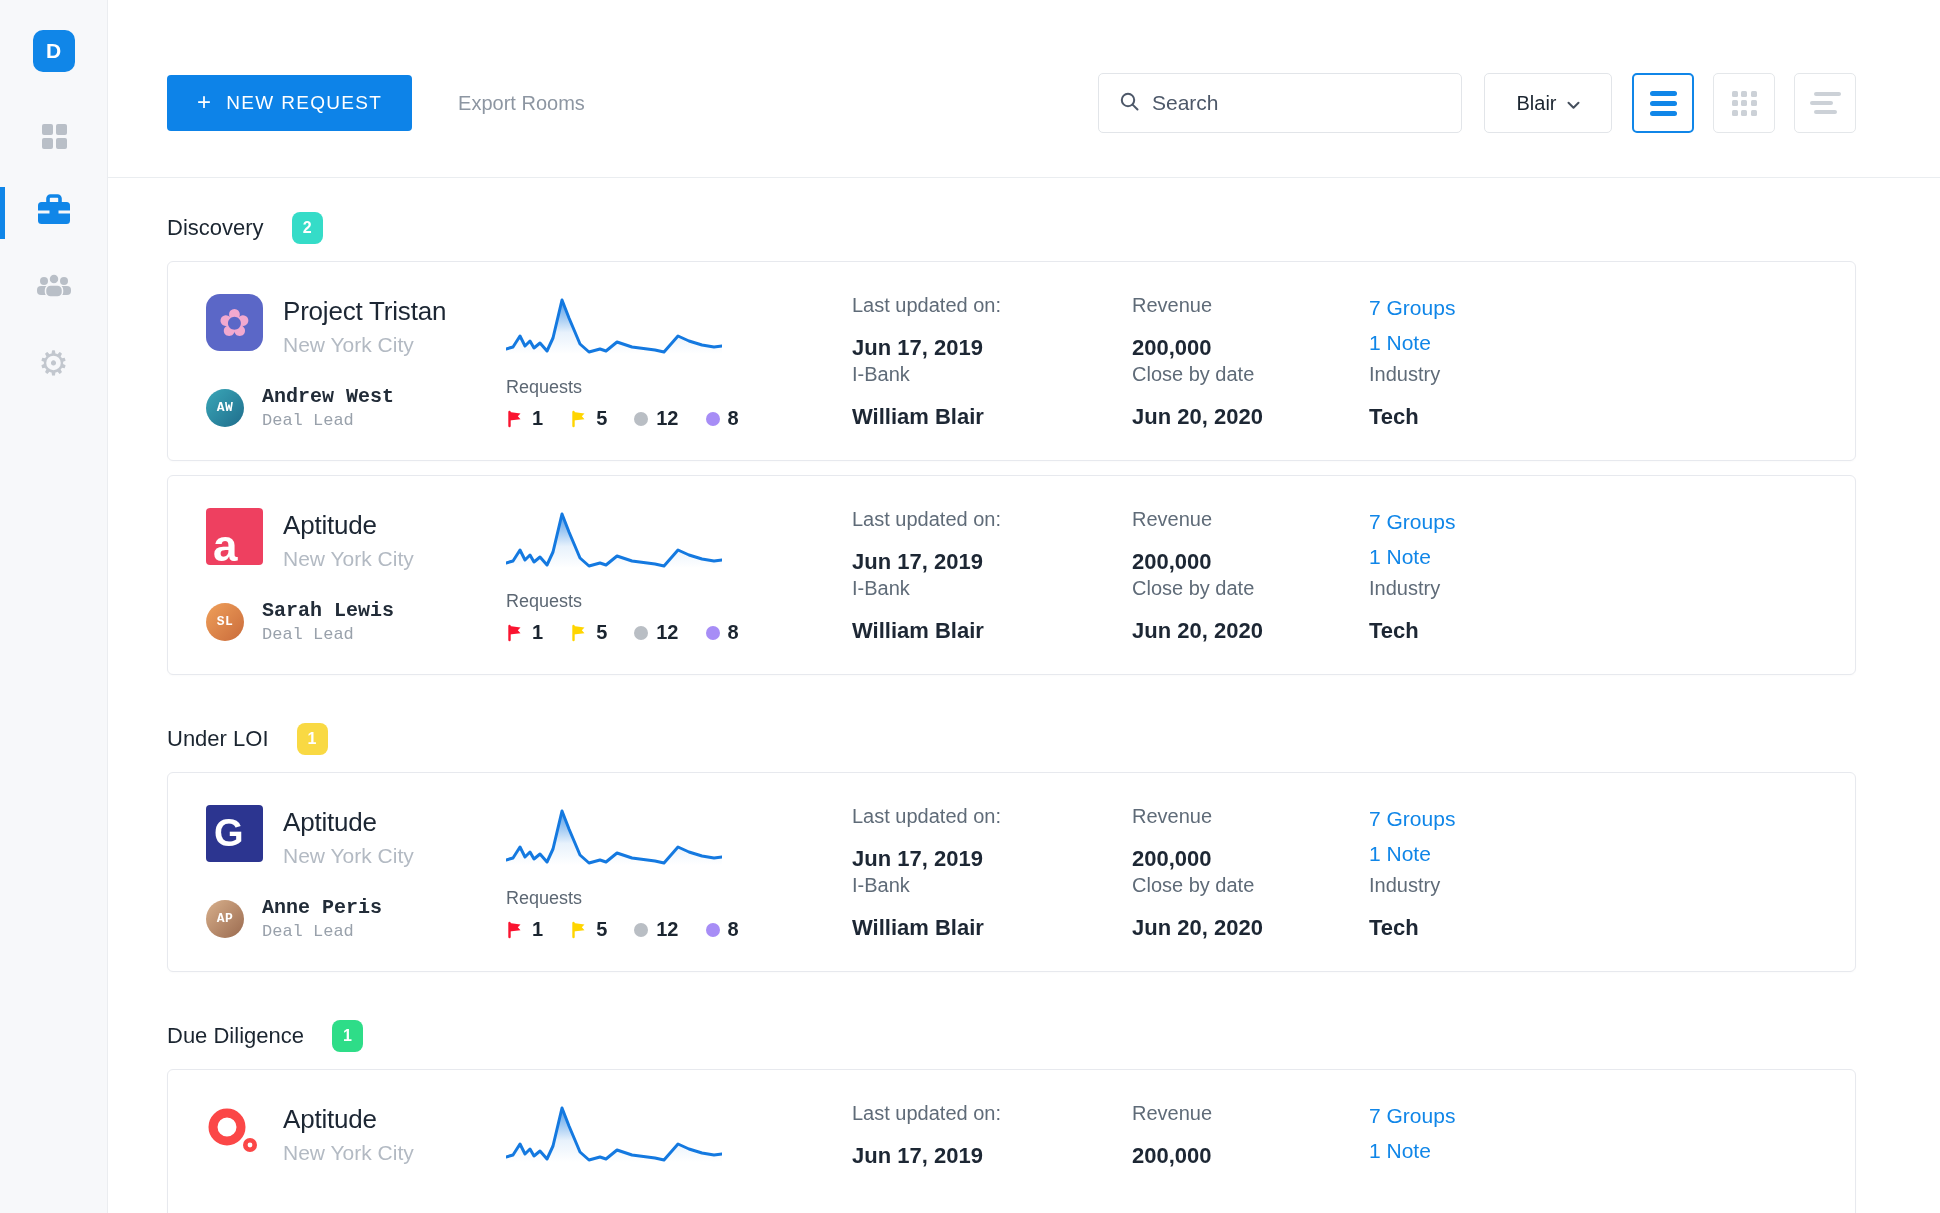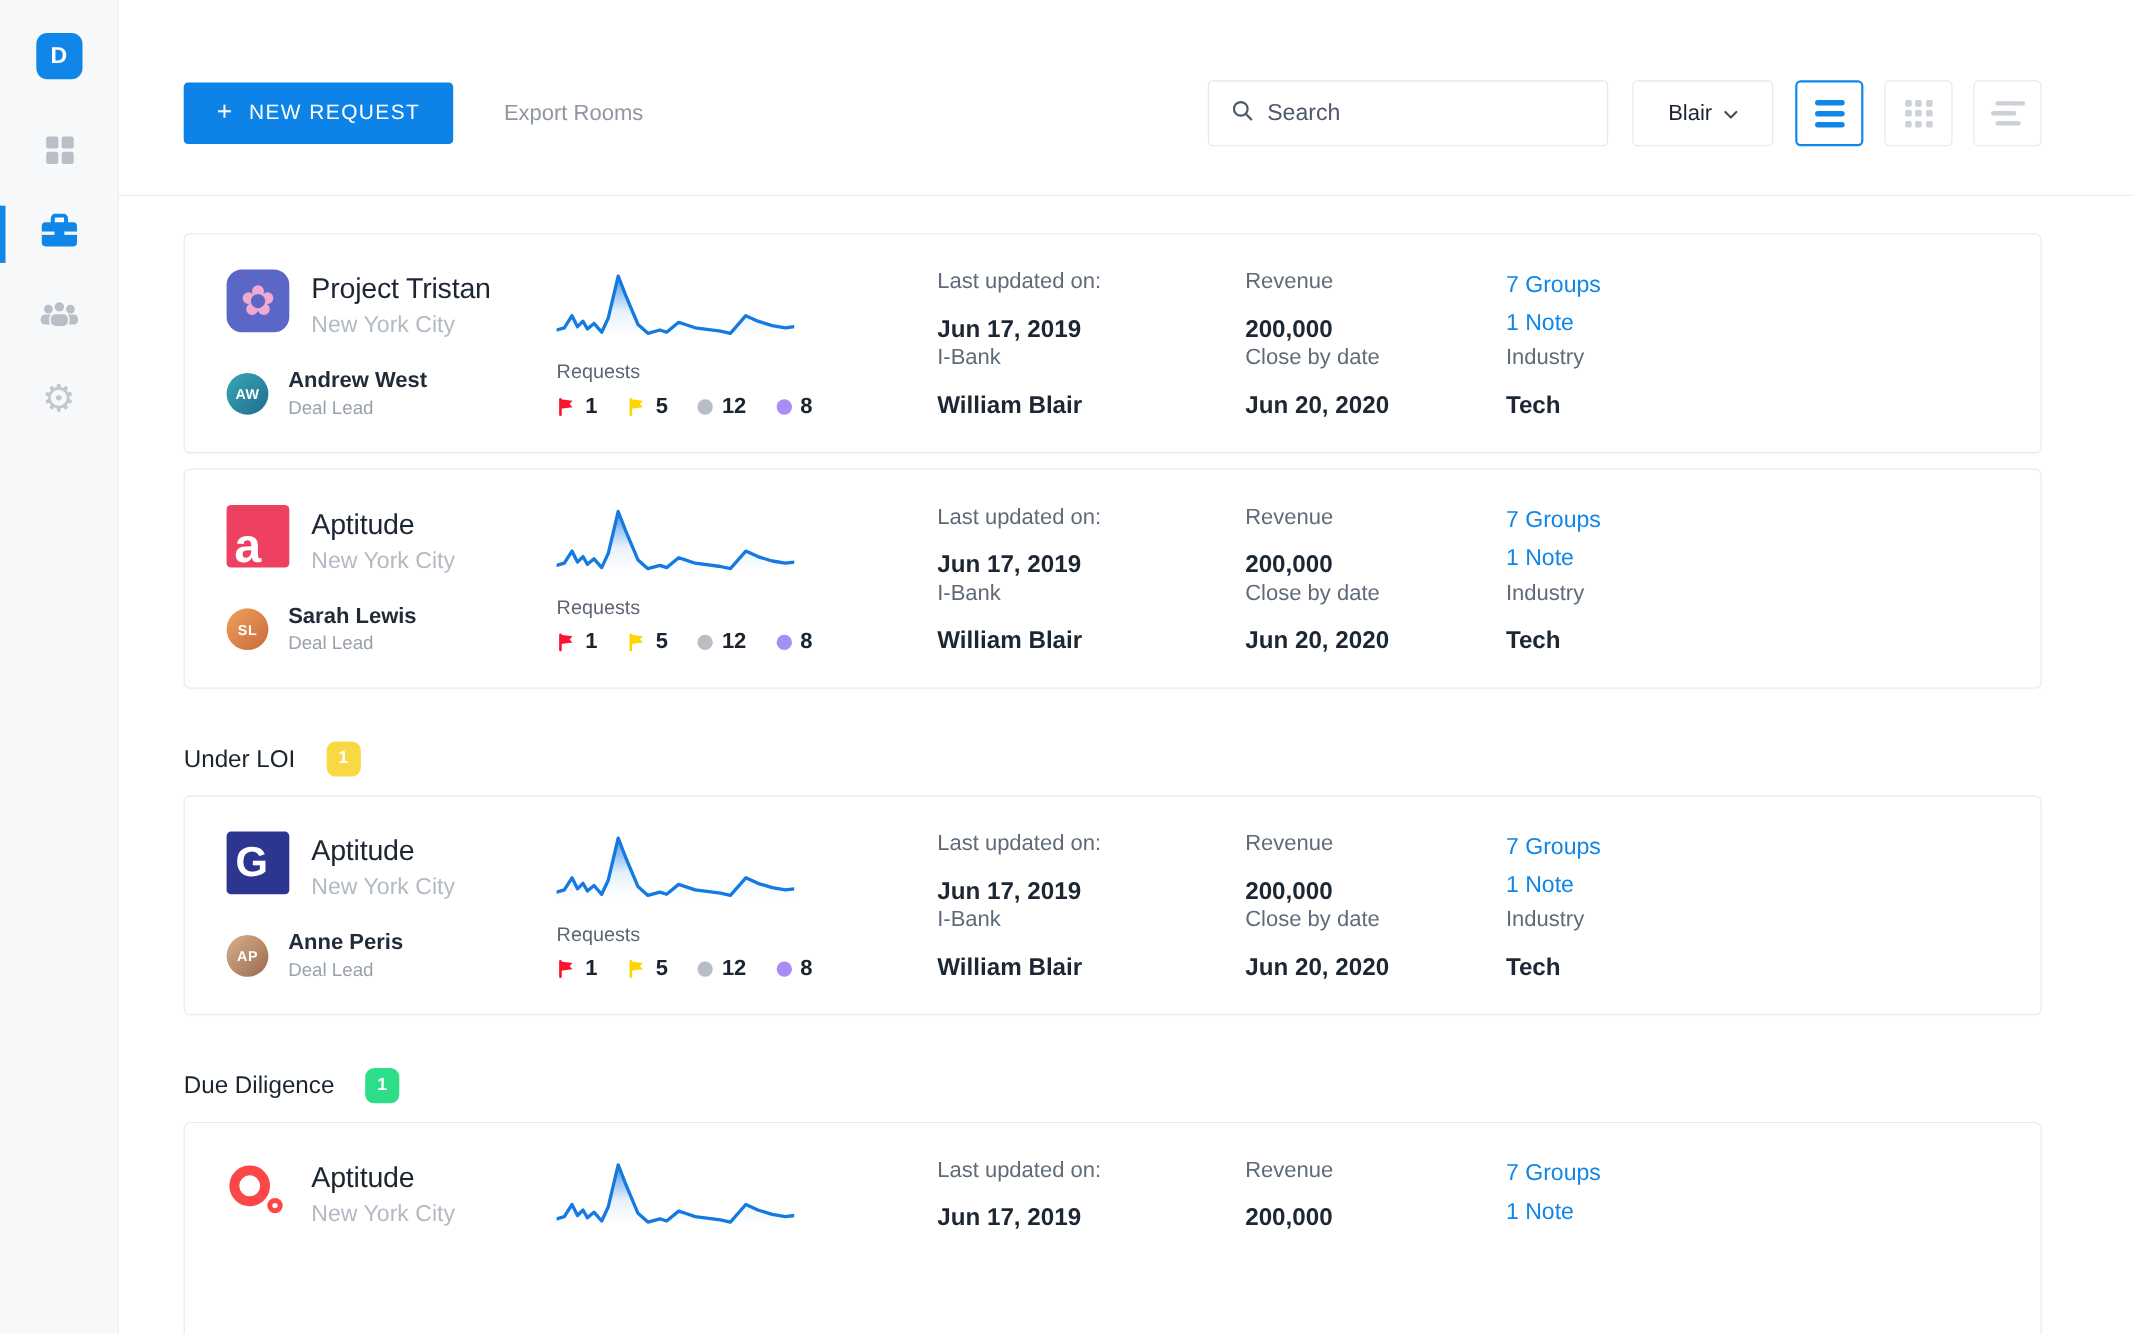--- a/index.html
+++ b/index.html
@@ -63,21 +63,21 @@
   .col { display:flex; flex-direction:column; justify-content:space-between; min-width:0; }
   .identity-top { display:flex; gap:20px; }
   .room-logo { width:57px; height:57px; flex:0 0 57px; display:flex; align-items:center; justify-content:center;
     overflow:hidden; position:relative; }
   .room-logo.flower { border-radius:14px; font-size:38px; }
   .room-logo.letter { border-radius:4px; }
   .room-logo.letter span { color:#fff; font-weight:700; position:absolute; }
   .room-titles { padding-top:2px; }
   .room-name { font-size:26px; font-weight:400; color:#1c2633; letter-spacing:-.2px; }
   .room-city { font-size:21px; color:#b3bac3; margin-top:6px; }
-  .identity-lead { display:flex; align-items:center; gap:18px; }
+  .identity-lead { display:flex; align-items:center; gap:18px;font-family:Liberation Mono, monospace; }
   .avatar { width:38px; height:38px; border-radius:50%; color:#fff; font-size:13px; font-weight:700;
     display:flex; align-items:center; justify-content:center; letter-spacing:.5px; }
   .lead-name { font-size:20px; font-weight:700; color:#222c38; }
   .lead-role { font-size:17px; color:#99a1ab; margin-top:3px; }
   .sparkline { width:216px; height:62px; margin-top:-2px; }
   .requests-label { font-size:18px; color:#5c6773; }
   .flags { display:flex; gap:27px; margin-top:9px; align-items:center; }
   .flag-item { display:flex; align-items:center; gap:8px; }
   .flag-count { font-size:20px; font-weight:600; color:#1b2530; }
   .dot { width:14px; height:14px; border-radius:50%; display:inline-block; }
@@ -189,20 +189,24 @@
                 <span></span>
                 <span></span>
               </span>
           </button>
         </div>
       </div>
     </div>
 
     <div class="content">
   <section class="section">
+    <div class="section-header">
+      <span class="section-title">Discovery</span>
+      <span class="section-badge" style="background: rgb(53, 220, 200);">2</span>
+    </div>
     <div>
   <div class="room-card">
     <div class="col">
       <div class="identity-top">
         <div class="room-logo flower" style="background: rgb(91, 103, 199);">
                     <span style="color:#f2a9cf">✿</span>
                   </div>
         <div class="room-titles">
           <div class="room-name">Project Tristan</div>
           <div class="room-city">New York City</div>

